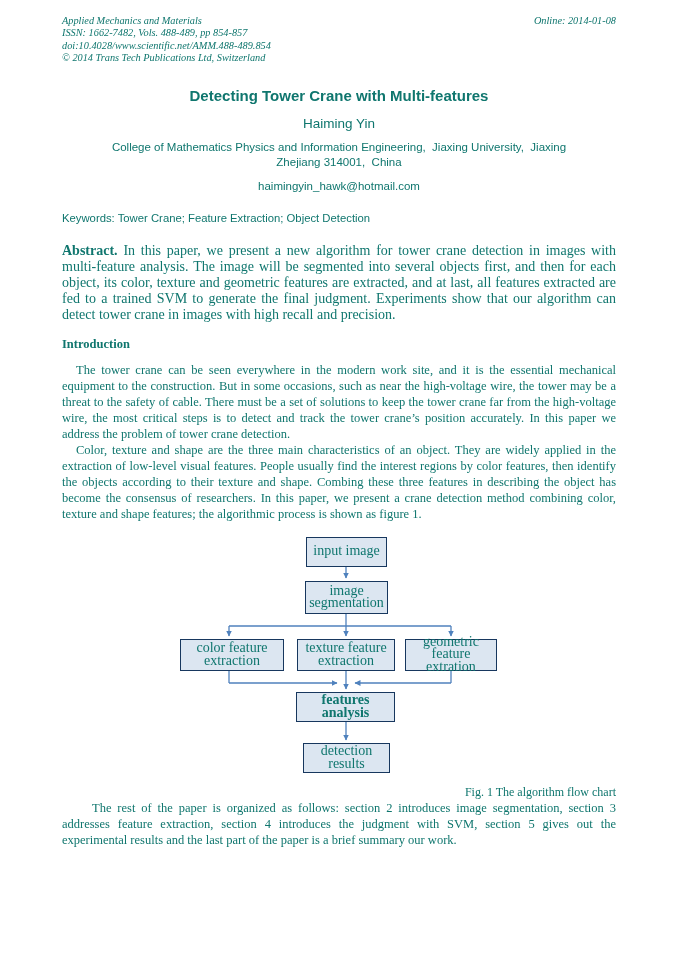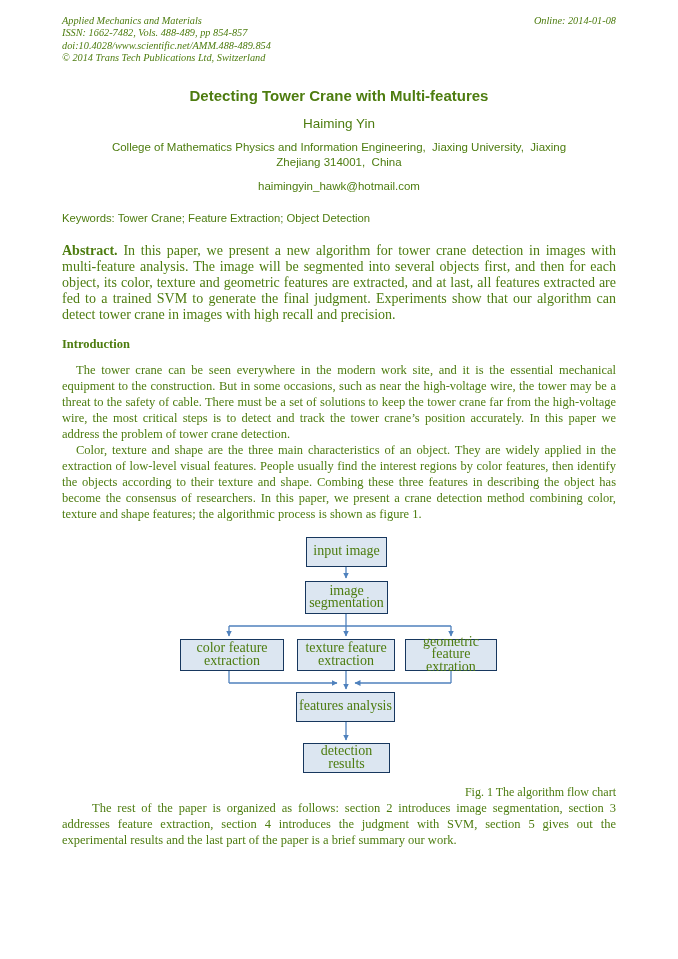--- a/index.html
+++ b/index.html
@@ -2,21 +2,21 @@
 <html><head>
 <meta charset="utf-8">
 <style>
   html, body { margin: 0; padding: 0; background: #ffffff; }
   .page {
     position: relative;
     width: 678px;
     height: 959px;
     margin: 0 auto;
     background: #ffffff;
-    color: #4d7c0f;
+    color: #0f766e;
     font-family: "Liberation Serif", serif;
     overflow: hidden;
     box-sizing: border-box;
   }
   .content { padding: 15px 62px 0 62px; }
 
   
   .hdr {
     display: flex;
     justify-content: space-between;
@@ -171,21 +171,21 @@
           <line x1="284" y1="135" x2="284" y2="153" marker-end="url(#ah)"></line>
           <line x1="284" y1="186" x2="284" y2="204" marker-end="url(#ah)"></line>
         </g>
       </svg>
 
       <div class="fc-box" style="left:244px; top:1px; width:81px; height:30px;">input image</div>
       <div class="fc-box" style="left:243px; top:45px; width:83px; height:33px;">image segmentation</div>
       <div class="fc-box" style="left:118px; top:103px; width:104px; height:32px;">color feature extraction</div>
       <div class="fc-box" style="left:235px; top:103px; width:98px; height:32px;">texture feature extraction</div>
       <div class="fc-box" style="left:343px; top:103px; width:92px; height:32px;">geometric feature extration</div>
-      <div class="fc-box" style="left:234px; top:156px; width:99px; height:30px;">features analysis</div>
+      <div class="fc-box" style="left:234px; top:156px; width:99px; height:30px;font-weight:bold;">features analysis</div>
       <div class="fc-box" style="left:241px; top:207px; width:87px; height:30px;">detection results</div>
     </div>
 
     <div class="fig-caption">Fig. 1 The algorithm flow chart</div>
 
     <p class="body closing indent-lg">The rest of the paper is organized as follows: section 2 introduces image segmentation, section 3 addresses feature extraction, section 4 introduces the judgment with SVM, section 5 gives out the experimental results and the last part of the paper is a brief summary our work.</p>
 
   </div>
 </div>
 

